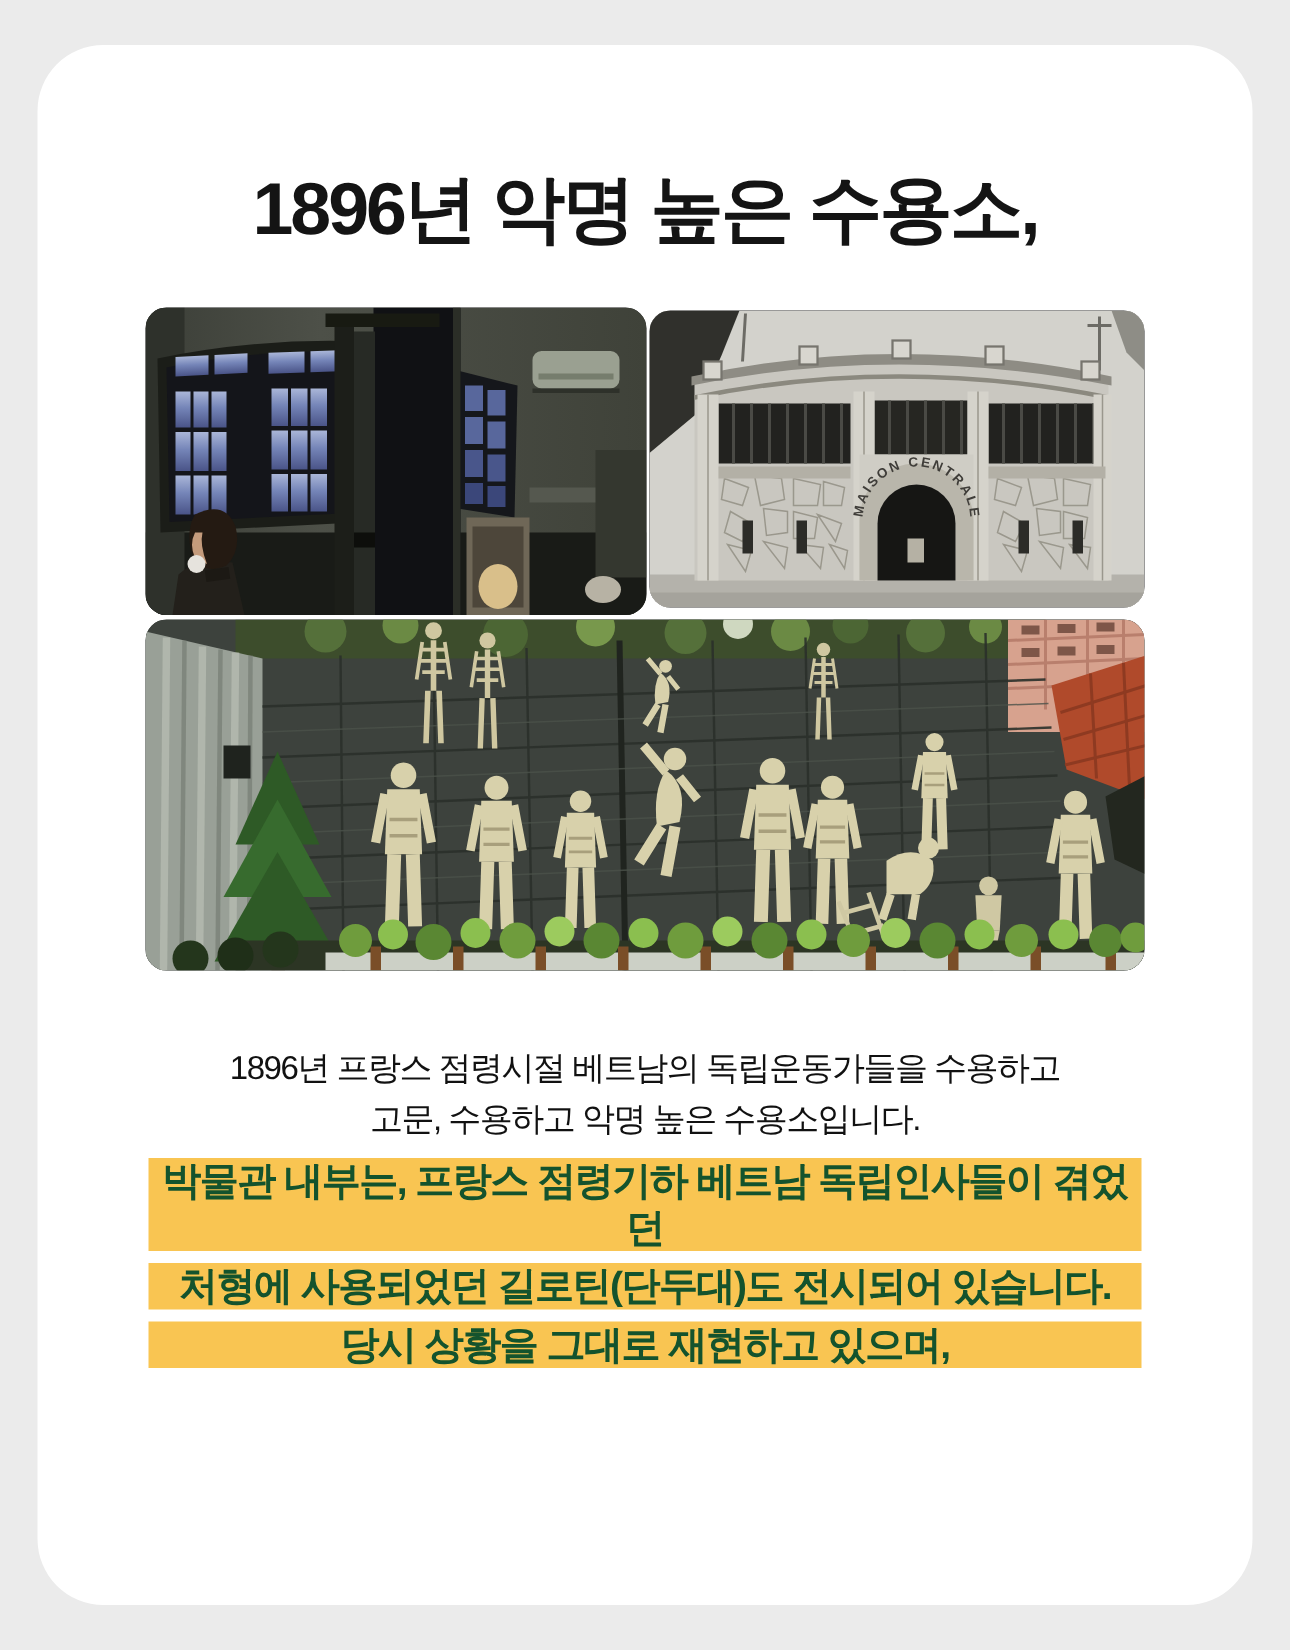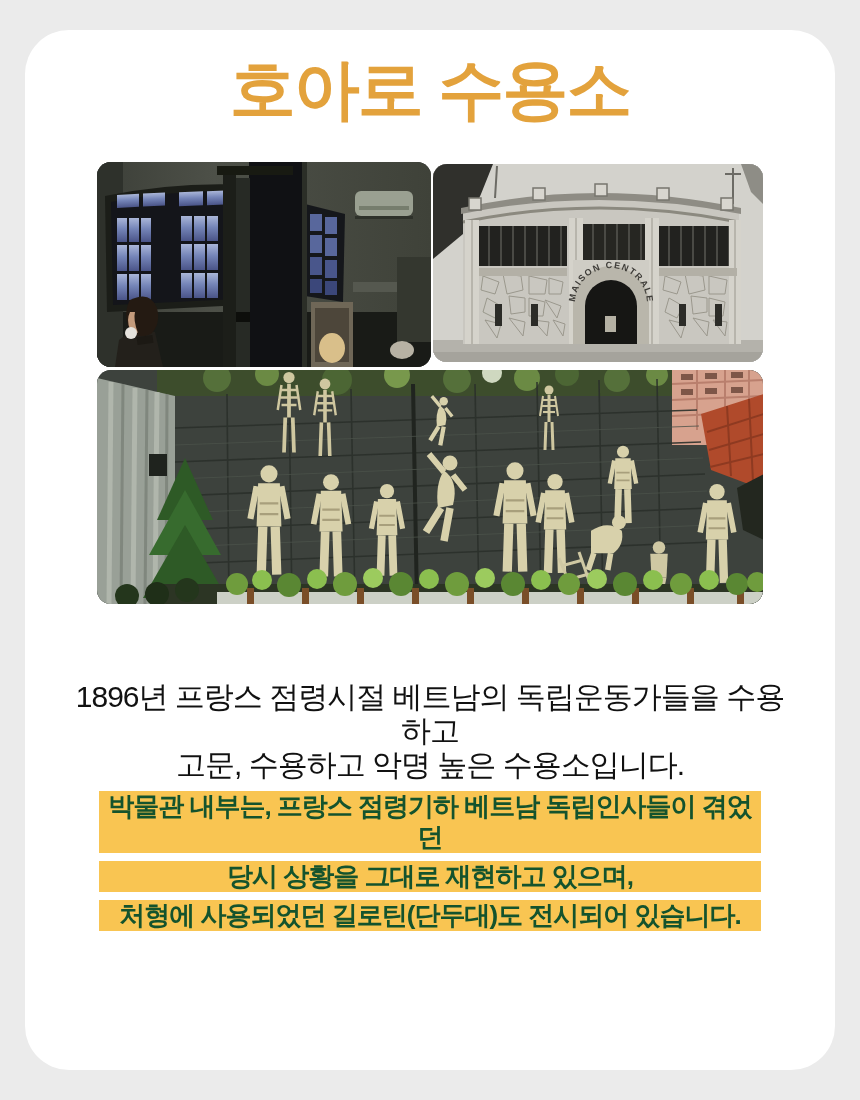--- a/index.html
+++ b/index.html
@@ -38,39 +38,39 @@
   }
   .photo{border-radius:14px;overflow:hidden;background:#222;flex:none;}
   .photo svg{display:block;}
   .photo-left{width:334px;height:205px;}
   .photo-right{width:330px;height:198px;margin-top:2px;}
   .photo-wide{
     width:666px;height:234px;margin:3px auto 0;
     border-radius:14px;overflow:hidden;background:#3d423d;
   }
   .paragraph{
-    margin:76px auto 0;width:720px;
-    font-size:30px;line-height:34px;font-weight:500;
+    margin:48px auto 0;width:720px;
+    font-size:22px;line-height:34px;font-weight:500;
     color:var(--body-text-color);letter-spacing:-1px;
   }
   .highlights{margin-top:9px;}
   .hl{
     width:662px;margin:0 auto 8px;
     background:var(--highlight-color);
     font-size:26px;line-height:31px;font-weight:800;letter-spacing:-1px;
     color:#14532d;
   }
 </style>
 </head>
 <body>
 
 <div class="canvas">
   <div class="card">
 
-    <h2 class="subtitle">호아로 수용소</h2>
+    <h1 class="title">1896년 악명 높은 수용소,</h1>
 
     <div class="photo-grid">
 
       <div class="photo photo-left">
         <svg width="334" height="205" viewBox="0 0 334 205" xmlns="http://www.w3.org/2000/svg">
           <defs>
             <linearGradient id="wallg" x1="0" y1="0" x2="1" y2="0">
               <stop offset="0" stop-color="#3c3f38"></stop>
               <stop offset="0.35" stop-color="#4d5048"></stop>
               <stop offset="1" stop-color="#3f4239"></stop>
@@ -468,18 +468,18 @@
       </svg>
     </div>
 
     <div class="paragraph">
       <div>1896년 프랑스 점령시절 베트남의 독립운동가들을 수용하고</div>
       <div>고문, 수용하고 악명 높은 수용소입니다.</div>
     </div>
 
     <div class="highlights">
       <div class="hl">박물관 내부는, 프랑스 점령기하 베트남 독립인사들이 겪었던</div>
+      <div class="hl">처형에 사용되었던 길로틴(단두대)도 전시되어 있습니다.</div>
       <div class="hl">당시 상황을 그대로 재현하고 있으며,</div>
-      <div class="hl">처형에 사용되었던 길로틴(단두대)도 전시되어 있습니다.</div>
     </div>
 
   </div>
 </div>
 
 </body></html>

